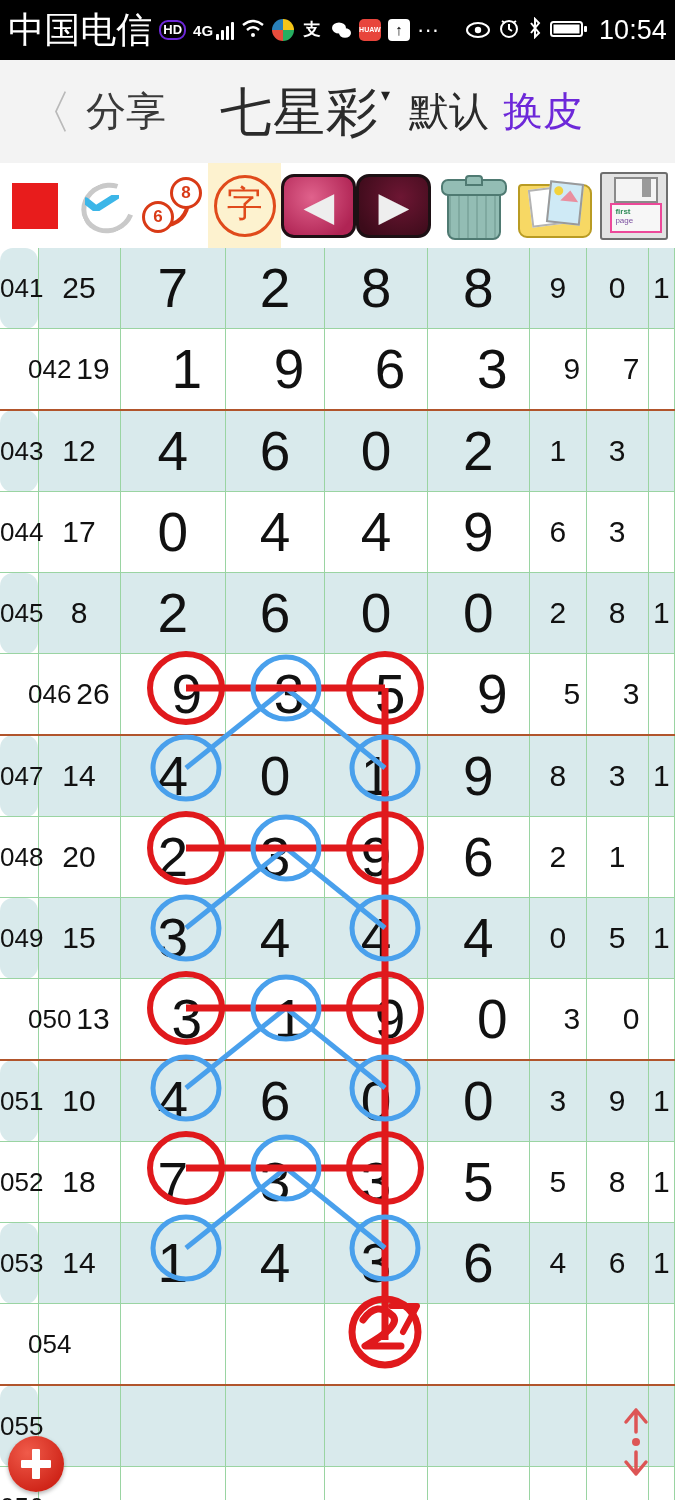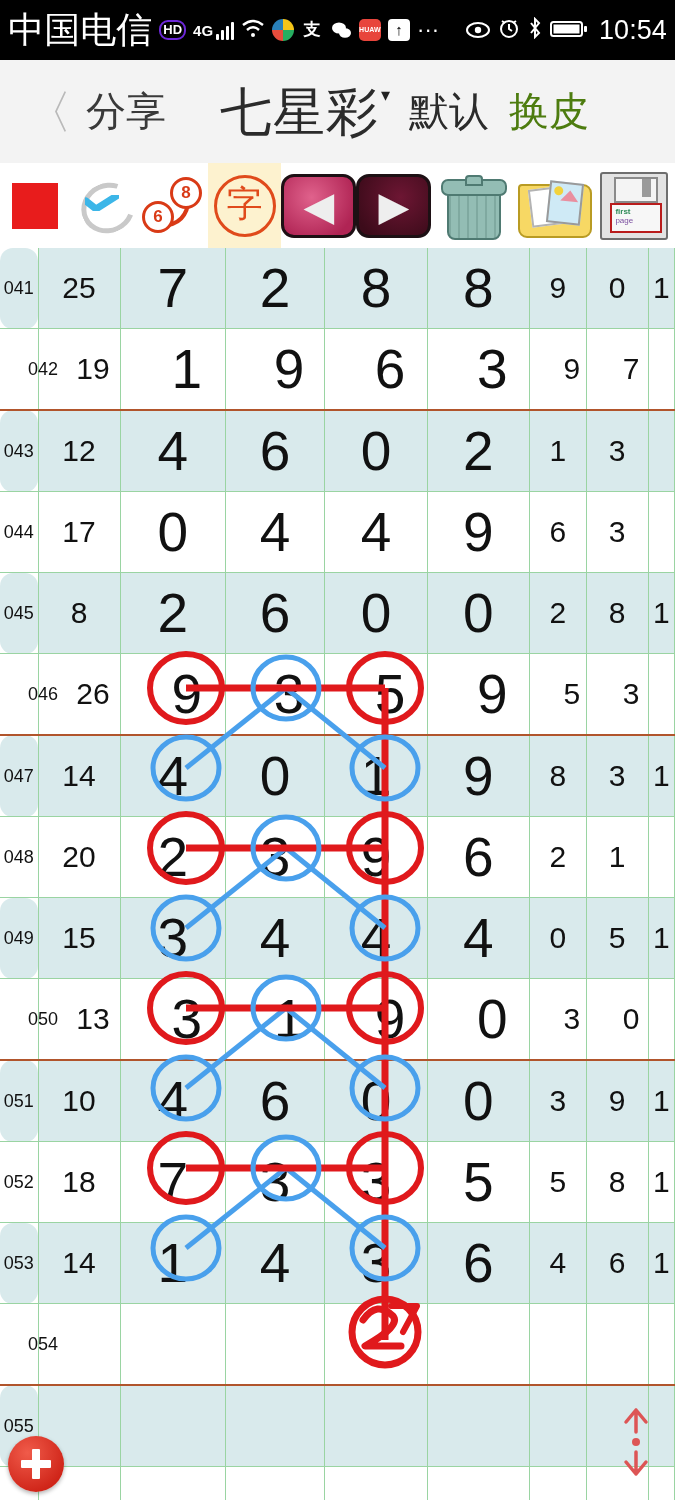--- a/index.html
+++ b/index.html
@@ -52,21 +52,21 @@
   .tb-back{
     font-size:46px;color:#b9b9b9;padding:0 14px 0 26px;line-height:1;font-weight:300;
   }
   .tb-share{font-size:40px;color:#3a3a3a;}
   .tb-title{
     font-size:52px;color:#2b2b2b;margin-left:54px;letter-spacing:1px;line-height:1;
     display:flex;align-items:flex-start;
   }
   .tb-caret{font-size:18px;margin-left:2px;margin-bottom:10px;color:#222;}
   .tb-right{font-size:40px;color:#2b2b2b;margin-left:18px;}
-  .tb-right2{font-size:40px;color:#4d7c0f;margin-left:20px;}
+  .tb-right2{font-size:40px;color:#6d28d9;margin-left:14px;}
 
   
   .toolbar{
     position:absolute;top:163px;left:0;width:675px;height:85px;
     background:#ffffff;border-bottom:1px solid #cfd9d9;
     display:flex;align-items:center;
   }
   .tool{width:75px;height:85px;display:flex;align-items:center;justify-content:center;position:relative;}
   .tool-redsq{width:46px;height:46px;background:#e81c1c;}
   .tool-check{position:relative;width:58px;height:54px;}
@@ -107,36 +107,36 @@
      background-image:repeating-linear-gradient(90deg,#7fa9a0 0 2px,transparent 2px 9px);}
   .folder{position:relative;width:70px;height:56px;}
   .folder .fb{position:absolute;left:0;top:6px;width:70px;height:50px;background:#f7d864;border:2px solid #b99b23;border-radius:4px 9px 9px 9px;}
   .folder .ph1{position:absolute;left:12px;top:10px;width:26px;height:34px;background:#fff;border:2px solid #b3b3b3;transform:rotate(-7deg);}
   .folder .ph2{position:absolute;left:30px;top:4px;width:30px;height:38px;background:#cfeaf6;border:2px solid #9a9a9a;transform:rotate(6deg);}
   .folder .ph2 .sun{position:absolute;left:3px;top:3px;width:9px;height:9px;border-radius:50%;background:#f2d23c;}
   .folder .ph2 .um{position:absolute;right:2px;top:6px;width:0;height:0;border-left:9px solid transparent;border-right:9px solid transparent;border-bottom:11px solid #e98fa0;}
   .floppy{position:relative;width:64px;height:64px;background:#e3e3e3;border:2px solid #6e6e6e;border-radius:3px;}
   .floppy .shut{position:absolute;left:12px;top:3px;width:40px;height:22px;background:#f4f4f4;border:2px solid #8a8a8a;}
   .floppy .shutm{position:absolute;left:40px;top:5px;width:9px;height:18px;background:#9a9a9a;}
-  .floppy .lbl{position:absolute;left:8px;bottom:5px;width:48px;height:26px;background:#f7f7f7;border:2px solid #b91c1c;}
+  .floppy .lbl{position:absolute;left:8px;bottom:5px;width:48px;height:26px;background:#f7f7f7;border:2px solid #ec4899;}
   .floppy .lbl b{display:block;font-size:8px;color:#2e8b57;margin:2px 0 0 3px;}
   .floppy .lbl u{display:block;font-size:8px;color:#7b4fa0;margin-left:3px;text-decoration:none;}
 
   
   .tablewrap{position:absolute;top:248px;left:0;width:675px;height:1252px;overflow:hidden;background:#fff;}
   table.grid{border-collapse:collapse;width:675px;table-layout:fixed;}
   table.grid td{
     border-right:1px solid #9ad4a2;border-bottom:1px solid #9ad4a2;
     text-align:center;vertical-align:middle;height:80px;padding:0;
     font-family:"Liberation Sans","DejaVu Sans",sans-serif;color:#111;
   }
   tr.alt td{background:#d9eaec;}
   tr.plain td{background:#ffffff;}
   tr.thick td{border-bottom:2px solid #b1552c;padding-left:28px;}
-  td.c-id{width:37px;color:#c1441b;font-size:18px;text-align:left;padding-left:0px;border-right:1px solid #c47a52;border-radius:13px;}
+  td.c-id{width:37px;color:#c1441b;font-size:26px;text-align:left;padding-left:0px;border-right:1px solid #c47a52;border-radius:13px;}
   td.c-sum{width:80px;font-size:30px;border-right:1px solid #c47a52;}
   td.c-big{font-size:55px;}
   td.b1{width:103px}
   td.b2{width:97px}
   td.b3{width:100px}
   td.b4{width:100px;border-right:1px solid #c47a52;}
   td.c-small{width:55px;font-size:30px;}
   td.c-small2{width:60px;font-size:30px;}
   td.c-edge{width:25px;font-size:30px;text-align:left;overflow:hidden;}
 

